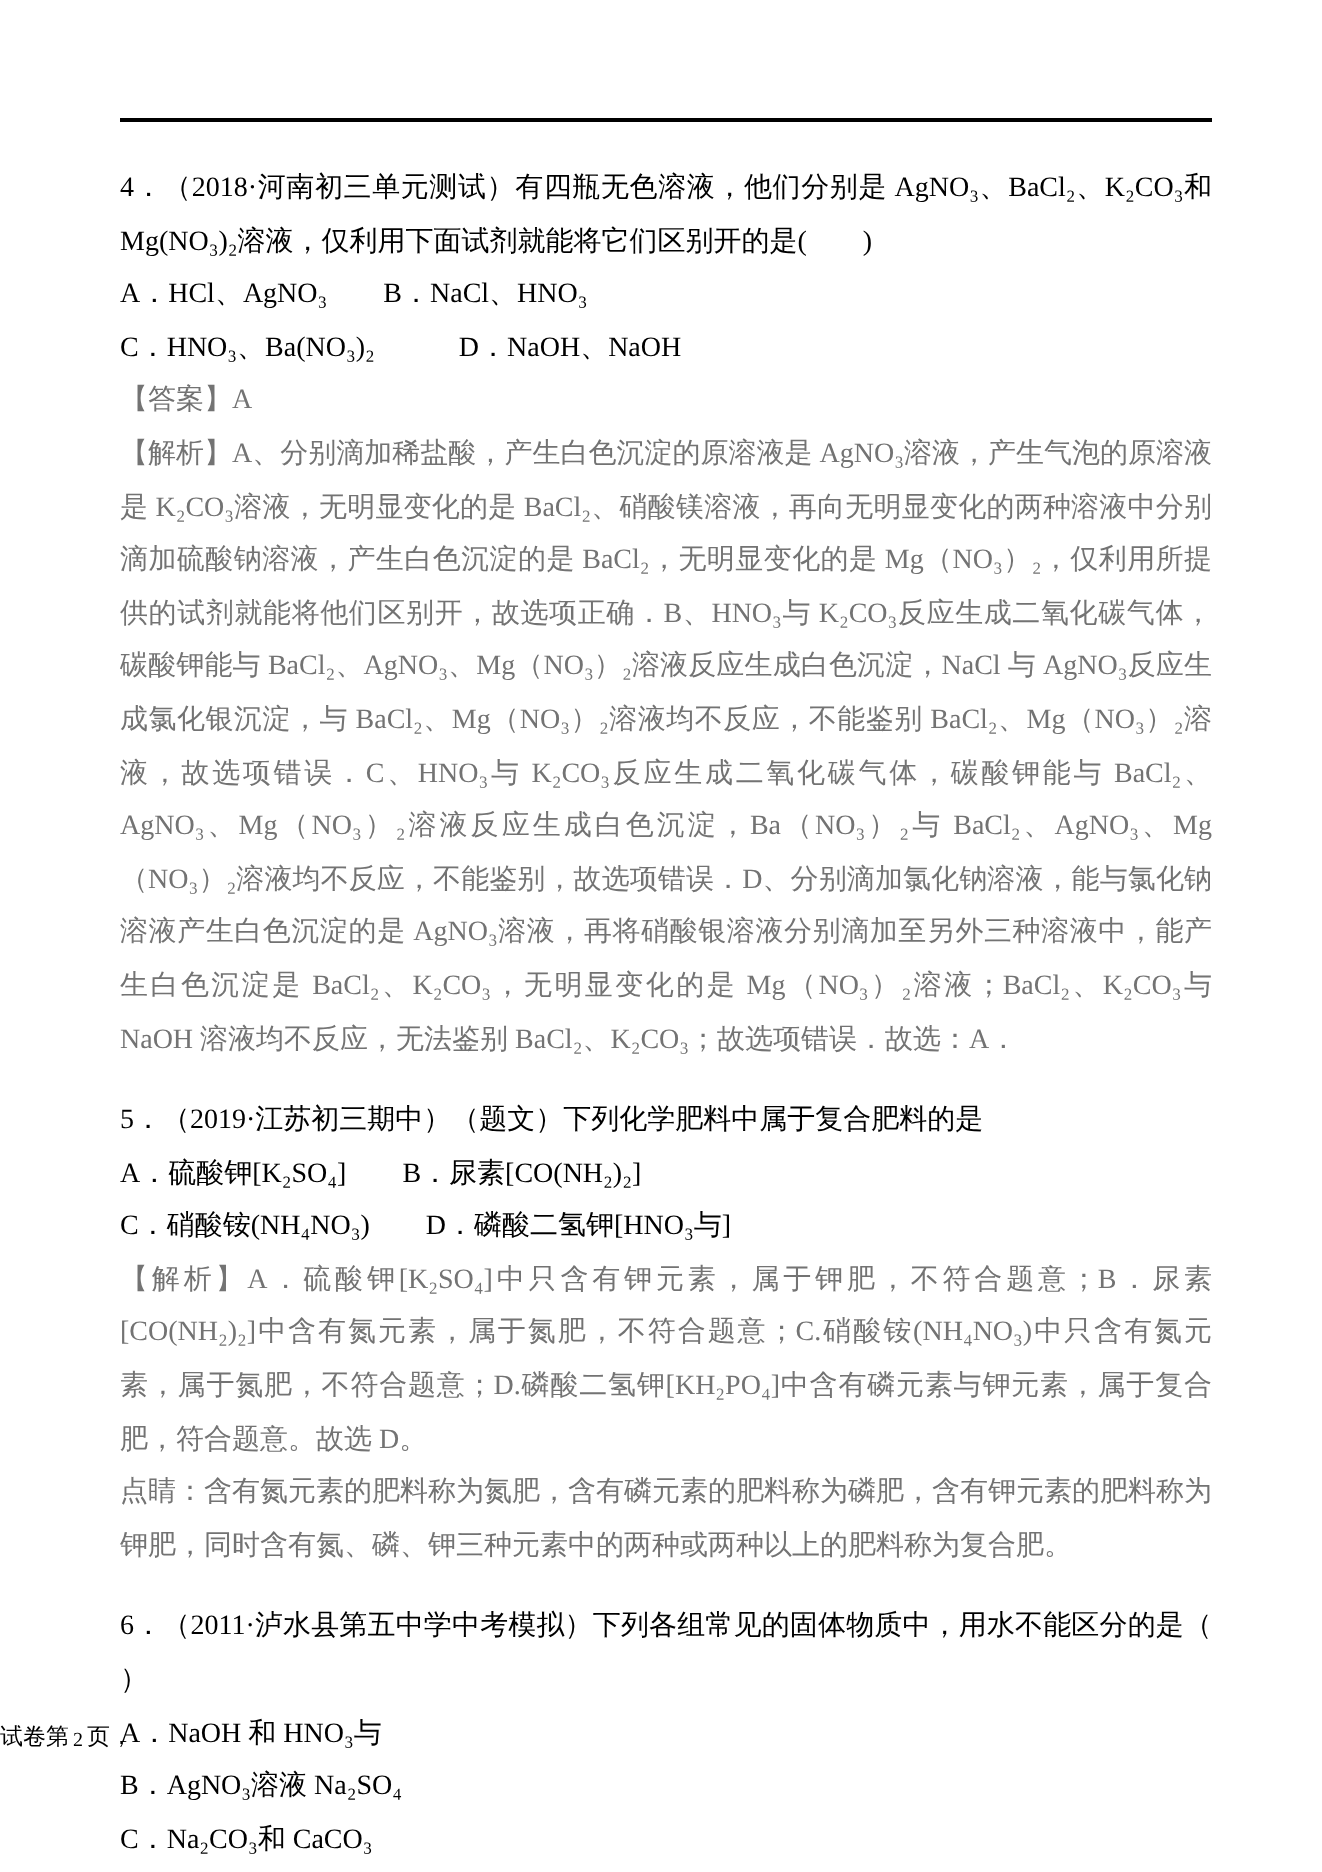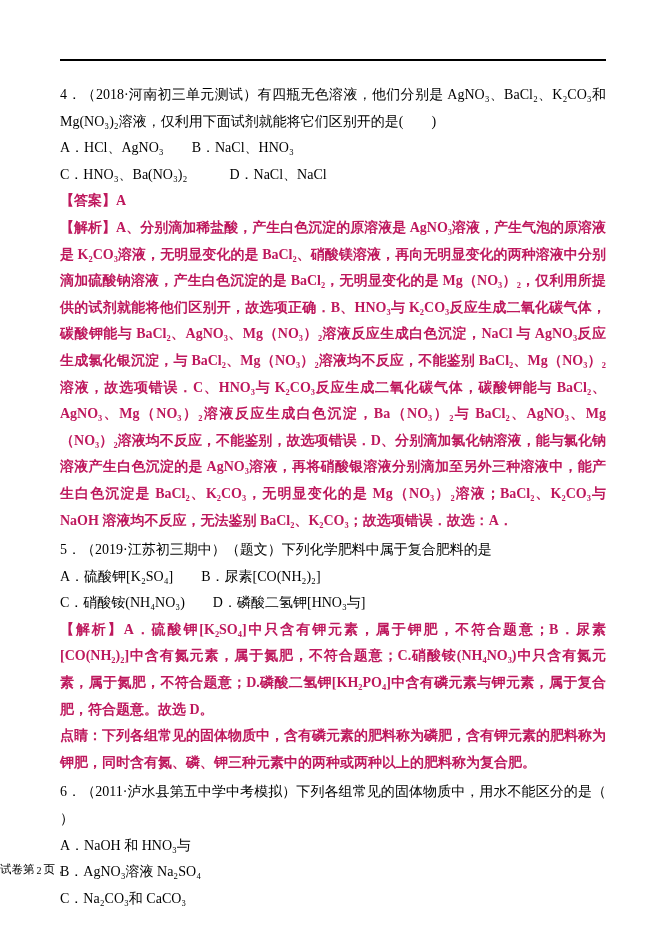--- a/index.html
+++ b/index.html
@@ -30,28 +30,27 @@
     width: 546px;
     font-size: 14px;
     line-height: 26.6px;
     text-align: justify;
   }
   .content p {
     margin: 0;
     padding: 0;
   }
   .question {
-    margin-top: 3px;
+    margin-top: 14px;
   }
   .question:first-child {
     margin-top: 0;
   }
   .red {
-    color: #be185d;
-    font-weight: bold;
+    color: #737373;
   }
   .footer {
     position: absolute;
     top: 861px;
     left: 0;
     width: 100%;
     text-align: left;
     font-size: 11.5px;
     line-height: 16px;
     color: #000000;
@@ -67,31 +66,31 @@
 <body>
 
 <div class="page">
   <div class="header-rule"></div>
 
   <div class="content">
 
     <section class="question">
       <p>4．（2018·河南初三单元测试）有四瓶无色溶液，他们分别是 AgNO₃、BaCl₂、K₂CO₃和 Mg(NO₃)₂溶液，仅利用下面试剂就能将它们区别开的是(　　)</p>
       <p>A．HCl、AgNO₃　　B．NaCl、HNO₃</p>
-      <p>C．HNO₃、Ba(NO₃)₂　　　D．NaCl、NaCl</p>
+      <p>C．HNO₃、Ba(NO₃)₂　　　D．NaOH、NaOH</p>
       <p><span class="red">【答案】</span><span class="red">A</span></p>
       <p><span class="red">【解析】</span><span class="red">A、分别滴加稀盐酸，产生白色沉淀的原溶液是 AgNO₃溶液，产生气泡的原溶液是 K₂CO₃溶液，无明显变化的是 BaCl₂、硝酸镁溶液，再向无明显变化的两种溶液中分别滴加硫酸钠溶液，产生白色沉淀的是 BaCl₂，无明显变化的是 Mg（NO₃）₂，仅利用所提供的试剂就能将他们区别开，故选项正确．B、HNO₃与 K₂CO₃反应生成二氧化碳气体，碳酸钾能与 BaCl₂、AgNO₃、Mg（NO₃）₂溶液反应生成白色沉淀，NaCl 与 AgNO₃反应生成氯化银沉淀，与 BaCl₂、Mg（NO₃）₂溶液均不反应，不能鉴别 BaCl₂、Mg（NO₃）₂溶液，故选项错误．C、HNO₃与 K₂CO₃反应生成二氧化碳气体，碳酸钾能与 BaCl₂、AgNO₃、Mg（NO₃）₂溶液反应生成白色沉淀，Ba（NO₃）₂与 BaCl₂、AgNO₃、Mg（NO₃）₂溶液均不反应，不能鉴别，故选项错误．D、分别滴加氯化钠溶液，能与氯化钠溶液产生白色沉淀的是 AgNO₃溶液，再将硝酸银溶液分别滴加至另外三种溶液中，能产生白色沉淀是 BaCl₂、K₂CO₃，无明显变化的是 Mg（NO₃）₂溶液；BaCl₂、K₂CO₃与 NaOH 溶液均不反应，无法鉴别 BaCl₂、K₂CO₃；故选项错误．故选：A．</span></p>
     </section>
 
     <section class="question">
       <p>5．（2019·江苏初三期中）（题文）下列化学肥料中属于复合肥料的是</p>
       <p>A．硫酸钾[K₂SO₄]　　B．尿素[CO(NH₂)₂]</p>
       <p>C．硝酸铵(NH₄NO₃)　　D．磷酸二氢钾[HNO₃与]</p>
       <p><span class="red">【解析】</span><span class="red">A．硫酸钾[K₂SO₄]中只含有钾元素，属于钾肥，不符合题意；B．尿素[CO(NH₂)₂]中含有氮元素，属于氮肥，不符合题意；C.硝酸铵(NH₄NO₃)中只含有氮元素，属于氮肥，不符合题意；D.磷酸二氢钾[KH₂PO₄]中含有磷元素与钾元素，属于复合肥，符合题意。故选 D。</span></p>
-      <p><span class="red">点睛：下列各组常见的固体物质中，含有磷元素的肥料称为磷肥，含有钾元素的肥料称为钾肥，同时含有氮、磷、钾三种元素中的两种或两种以上的肥料称为复合肥。</span></p>
+      <p><span class="red">点睛：含有氮元素的肥料称为氮肥，含有磷元素的肥料称为磷肥，含有钾元素的肥料称为钾肥，同时含有氮、磷、钾三种元素中的两种或两种以上的肥料称为复合肥。</span></p>
     </section>
 
     <section class="question">
       <p>6．（2011·泸水县第五中学中考模拟）下列各组常见的固体物质中，用水不能区分的是（ ）</p>
       <p>A．NaOH 和 HNO₃与</p>
       <p>B．AgNO₃溶液 Na₂SO₄</p>
       <p>C．Na₂CO₃和 CaCO₃</p>
 
     </section>
 

